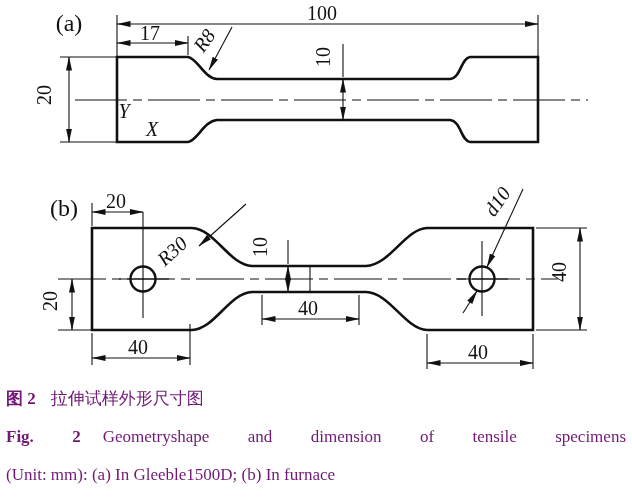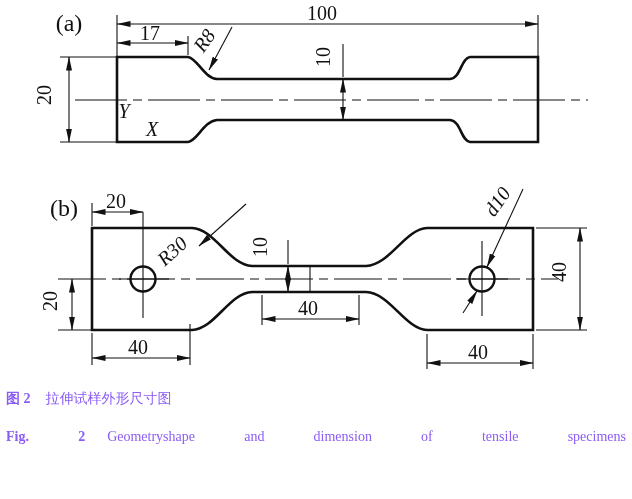--- a/index.html
+++ b/index.html
@@ -14,23 +14,23 @@
   svg{display:block;}
   svg text{
     font-family:"Liberation Serif", serif;
     fill:#111;
   }
   .dim{font-size:20px;}
   .it{font-style:italic;}
   .pl{font-size:24px;}
   .captions{
     padding:4px 6px 0 6px;
-    font-size:14px;
+    font-size:17px;
     line-height:38px;
-    color:#8b5cf6;
+    color:#701a75;
   }
   .captions p{margin:0;white-space:nowrap;}
   .captions p.just{
     white-space:normal;
     text-align:justify;
     text-align-last:justify;
   }
   .fig-label{font-weight:bold;margin-right:15px;}
   .fig-label-en{font-weight:bold;margin-right:22px;}
 </style>
@@ -167,15 +167,16 @@
     </g>
   </svg>
 
   <div class="captions">
     <p>
       <span class="fig-label">图 2</span><span>拉伸试样外形尺寸图</span>
     </p>
     <p class="just">
       <span class="fig-label-en">Fig. 2</span><span>Geometryshape and dimension of tensile specimens</span>
     </p>
+    <p>(Unit: mm): (a) In Gleeble1500D; (b) In furnace</p>
   </div>
 
 </div>
 
 </body></html>

